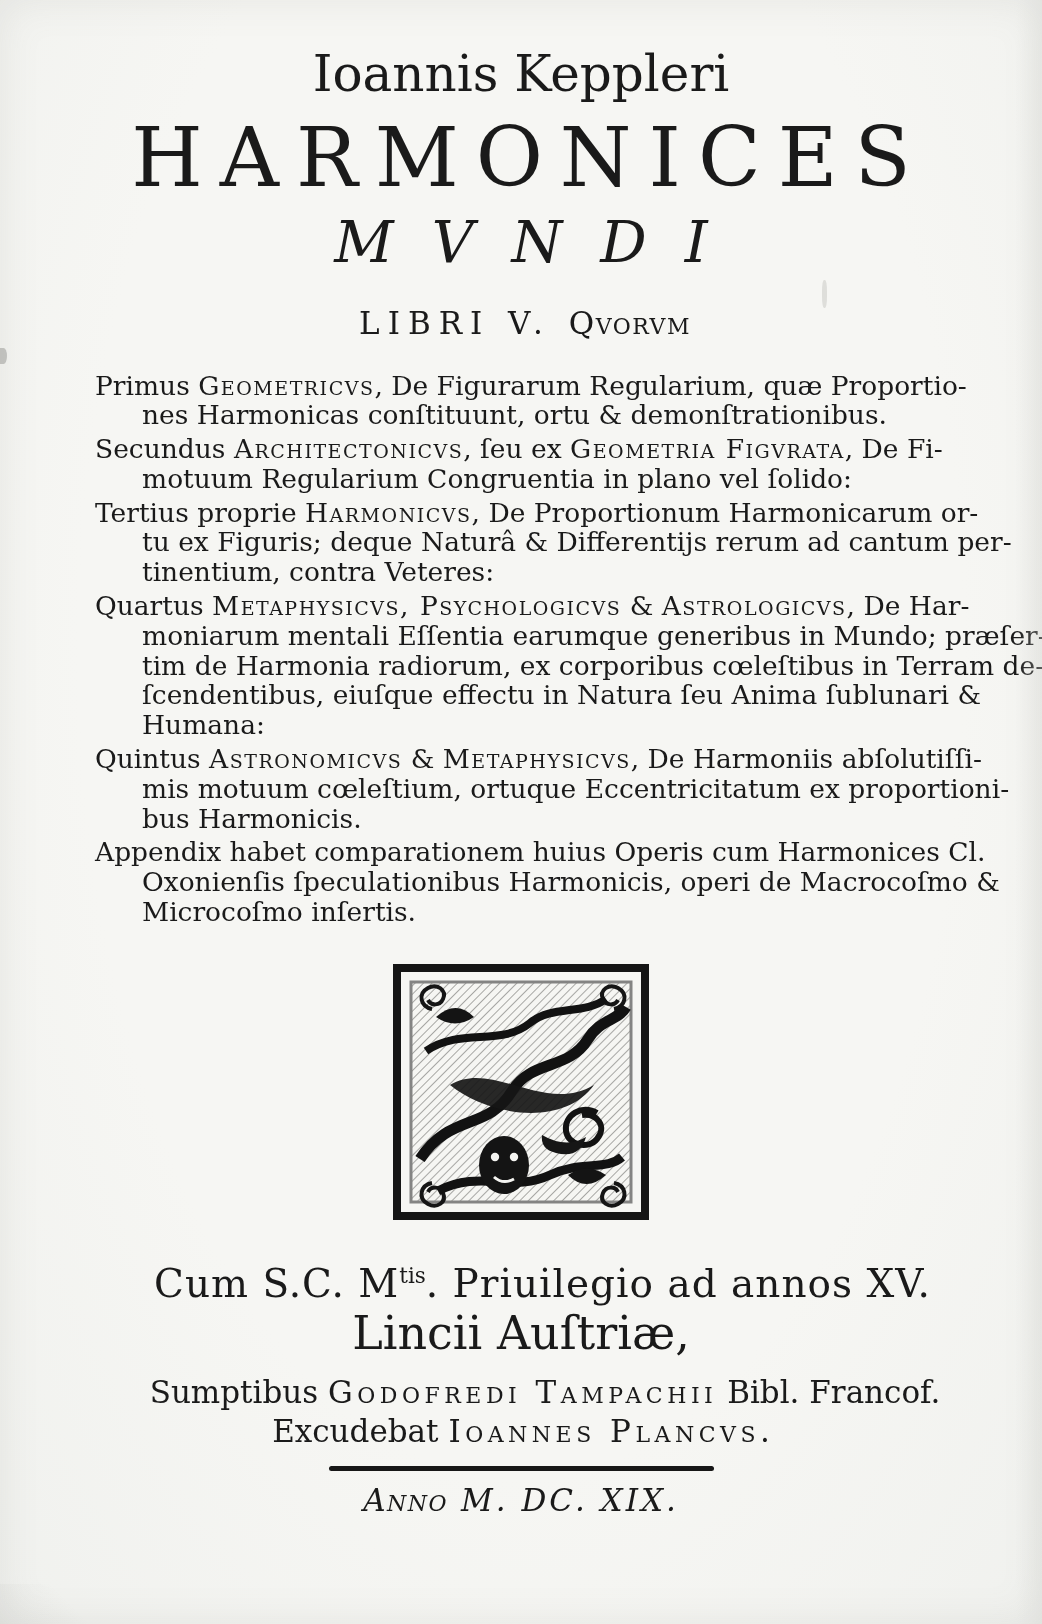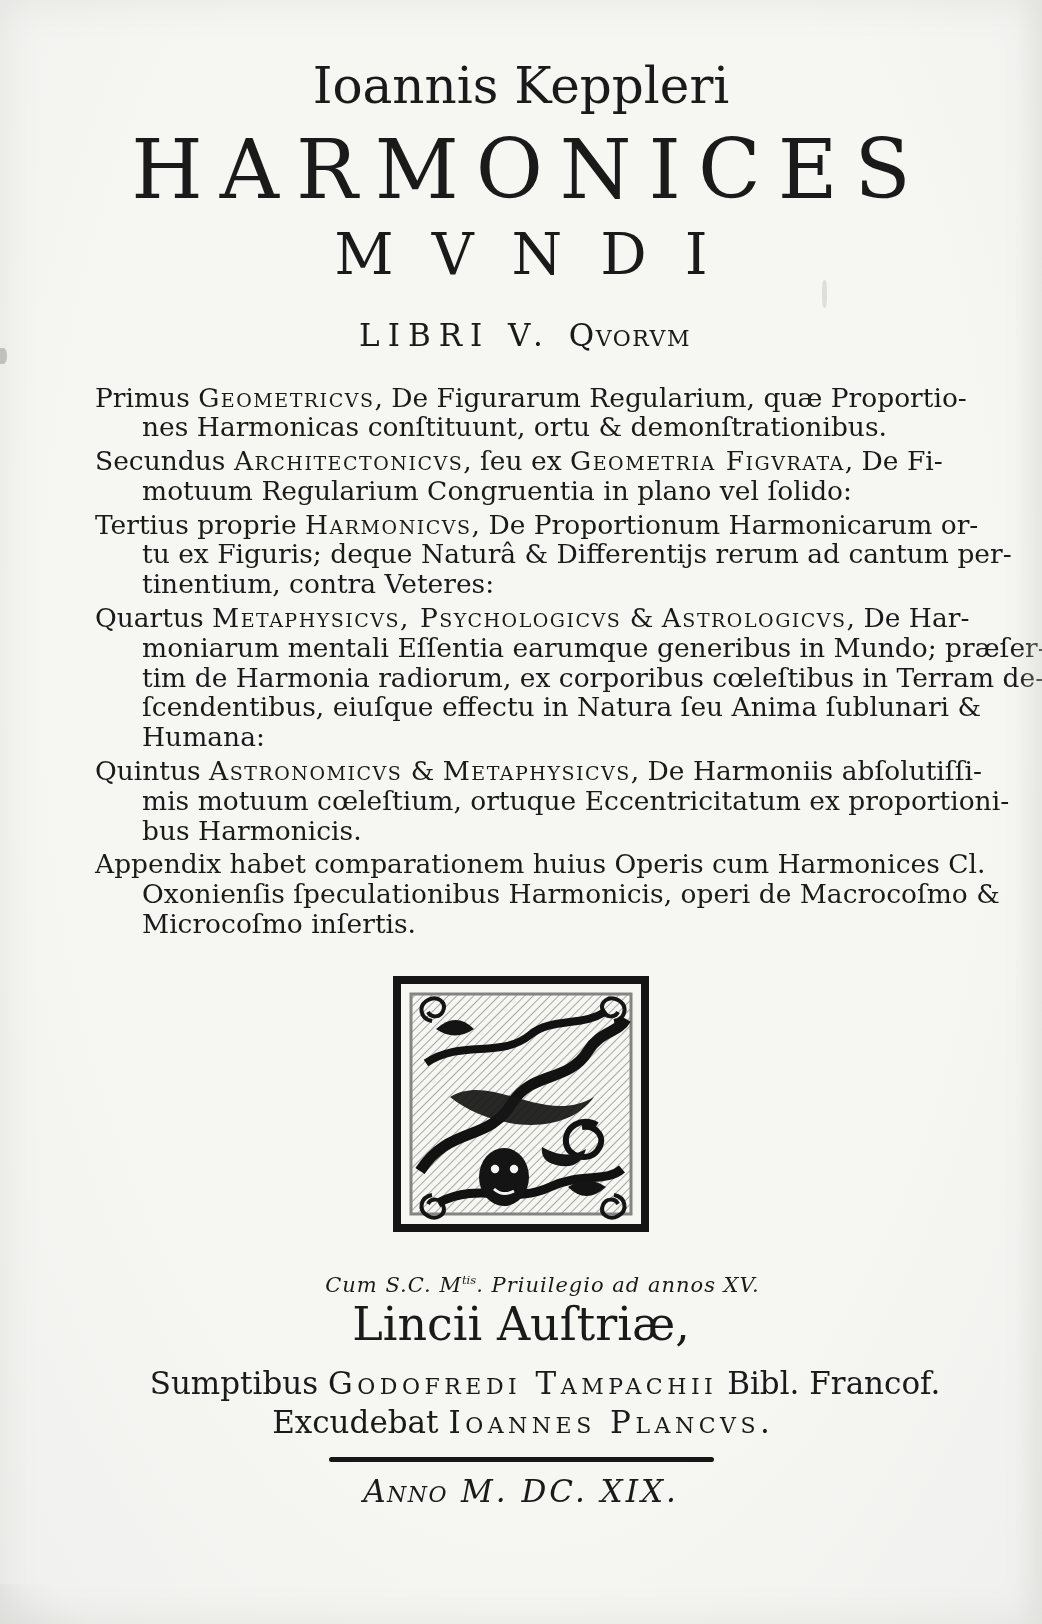--- a/index.html
+++ b/index.html
@@ -8,33 +8,33 @@
     width:1042px;height:1624px;
     margin:0 auto;
     overflow:hidden;
     background:
       radial-gradient(ellipse at 50% 40%, #f6f6f3 60%, #f0f1ee 100%);
     color:#1a1a1a;
     font-family:"DejaVu Serif","Liberation Serif",serif;
     text-align:center;
     box-shadow:inset 0 0 40px rgba(120,120,115,.12);
   }
-  .author{padding-top:60px;font-size:50px;line-height:1.05;}
+  .author{padding-top:48px;font-size:50px;line-height:1.05;}
   .title1{margin-top:16px;font-size:82px;line-height:1.0;letter-spacing:17px;text-indent:17px;}
-  .title2{margin-top:14px;font-size:58px;line-height:1.0;letter-spacing:38px;text-indent:38px;}
+  .title2{margin-top:14px;font-size:58px;line-height:1.0;letter-spacing:38px;text-indent:38px;font-style:italic;}
   .subtitle{margin-top:34px;font-size:31px;letter-spacing:8px;text-indent:8px;text-align:center;}
   .books{width:852px;margin:30px auto 18px;text-align:left;font-size:26.5px;line-height:29.8px;}
   .book{margin-bottom:4px;}
   .tline{white-space:nowrap;}
   .book .cont{padding-left:47px;}
   .sc{font-variant:small-caps;letter-spacing:1.5px;}
   .sp{letter-spacing:4.5px;}
   .sup{font-size:.55em;vertical-align:super;letter-spacing:0;}
   .ornament-wrap{margin:36px auto 0;width:258px;height:258px;}
-  .privilege{margin-top:40px;font-style:italic;font-size:21px;letter-spacing:1px;padding-left:43px;}
+  .privilege{margin-top:40px;font-size:39px;letter-spacing:1px;padding-left:43px;}
   .place{font-size:46px;}
   .publisher{margin-top:14px;font-size:31px;padding-left:48px;}
   .printer{margin-top:3px;font-size:31px;}
   .rule{width:385px;height:5px;background:#171717;margin:17px auto 11px;border-radius:3px;}
   .year{font-style:italic;font-size:31px;letter-spacing:3px;}
   .speck{position:absolute;pointer-events:none;}
   .speck-a{left:0;top:348px;width:7px;height:16px;background:#5a5a57;opacity:.3;border-radius:0 60% 60% 0;}
   .speck-b{left:822px;top:280px;width:5px;height:28px;background:#8a8a86;opacity:.22;border-radius:40%;}
   .speck-c{left:0;bottom:0;width:90px;height:40px;background:linear-gradient(45deg,#9a9a96,transparent 70%);opacity:.12;}
   .speck-d{right:0;top:0;width:26px;height:1624px;background:linear-gradient(to left,#d9dad6,transparent);opacity:.35;}

